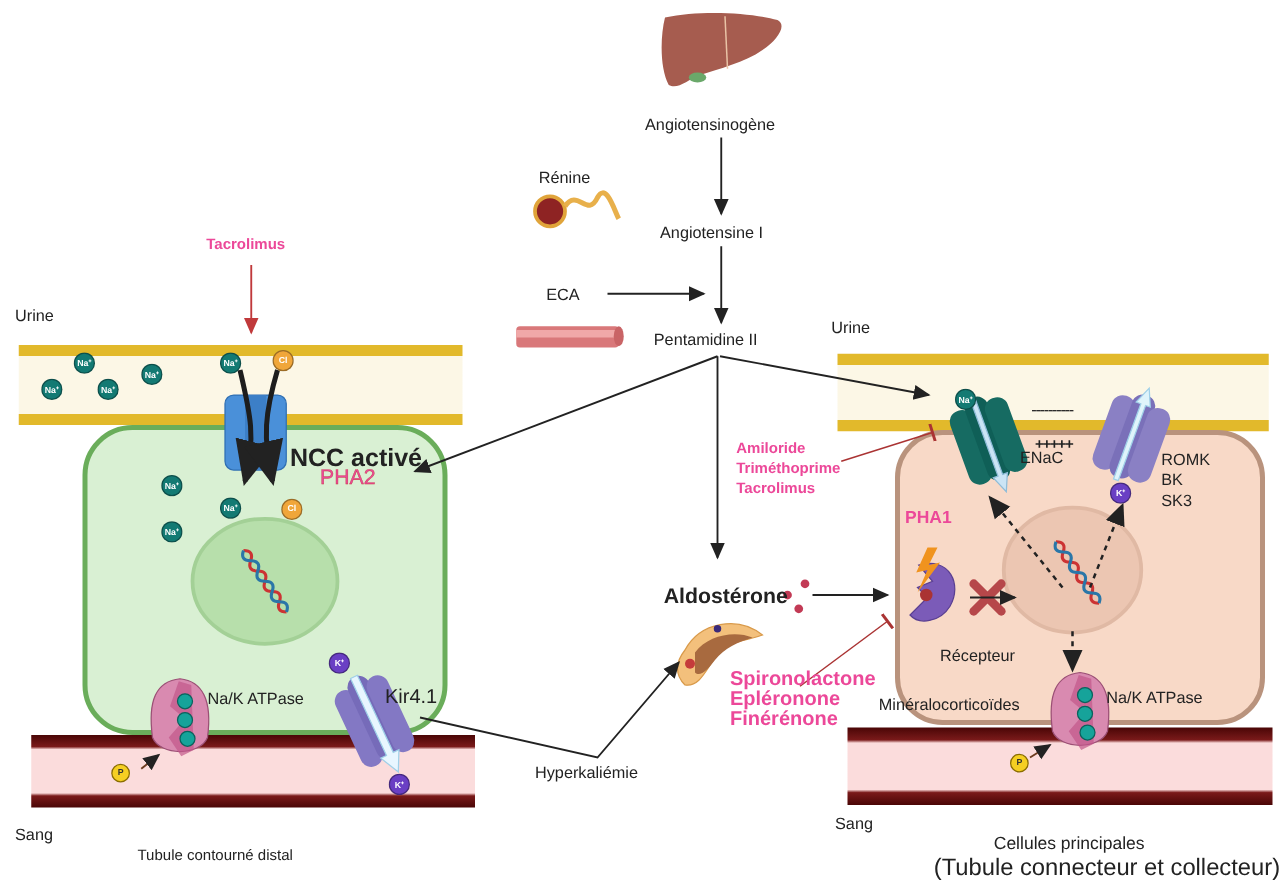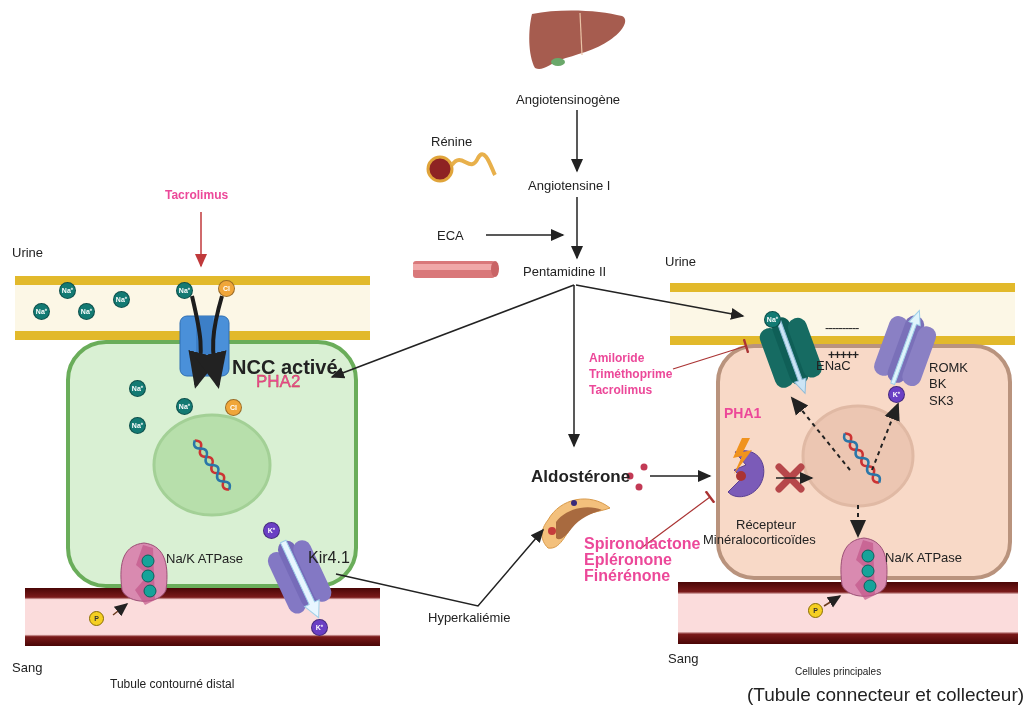--- a/index.html
+++ b/index.html
@@ -212,24 +212,24 @@
 
 <div class="txt" style="left:665px;top:254px">Urine</div>
 <div class="txt" style="left:668px;top:651px">Sang</div>
 <div class="txt" style="left:825px;top:320px;letter-spacing:-1px">----------</div>
 <div class="txt bold" style="left:828px;top:348px;font-size:12px;letter-spacing:-1px">+++++</div>
 <div class="txt" style="left:816px;top:358px">ENaC</div>
 <div class="txt" style="left:929px;top:359px;line-height:17px">ROMK</div>
 <div class="txt" style="left:929px;top:376px">BK</div>
 <div class="txt" style="left:929px;top:393px">SK3</div>
 <div class="txt red" style="left:724px;top:405px;font-size:14px">PHA1</div>
-<div class="txt" style="left:736px;top:517px">Récepteur</div>
-<div class="txt" style="left:703px;top:532px">Minéralocorticoïdes</div>
+<div class="txt" style="left:752px;top:517px">Récepteur</div>
+<div class="txt" style="left:703px;top:556px">Minéralocorticoïdes</div>
 <div class="txt" style="left:885px;top:550px">Na/K ATPase</div>
-<div class="txt" style="left:795px;top:666px;font-size:10px">Cellules principales</div>
+<div class="txt" style="left:795px;top:666px;font-size:14px">Cellules principales</div>
 <div class="txt" style="left:747px;top:684px;font-size:19px">(Tubule connecteur et collecteur)</div>
 
 <div class="txt red drug" style="left:589px;top:350px;font-size:12px">
   <div>Amiloride</div>
   <div>Triméthoprime</div>
   <div>Tacrolimus</div>
 </div>
 <div class="txt red drug" style="left:584px;top:536px;font-size:16px">
   <div>Spironolactone</div>
   <div>Epléronone</div>

